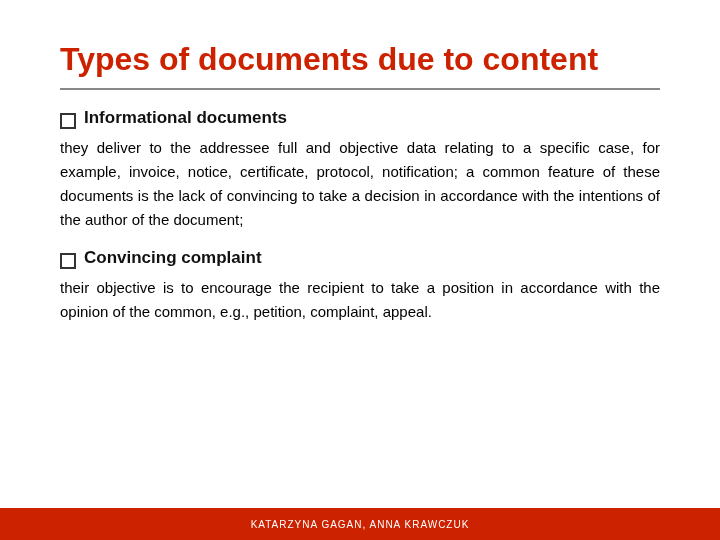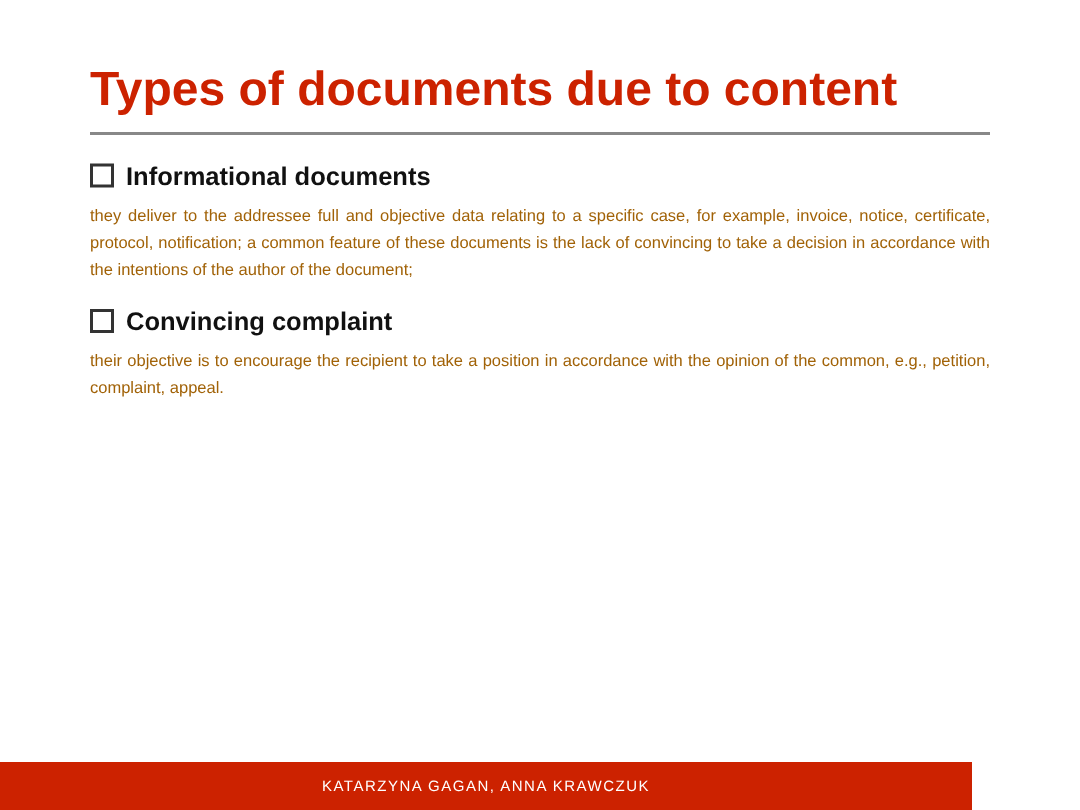--- a/index.html
+++ b/index.html
@@ -40,21 +40,21 @@
       background: #888888;
       margin-bottom: 18px;
     }
 
     .section {
       margin-bottom: 16px;
     }
 
     .section-header {
       display: flex;
-      align-items: flex-start;
+      align-items: flex-end;
       gap: 8px;
       margin-bottom: 8px;
     }
 
     .checkbox-icon {
       width: 16px;
       height: 16px;
       border: 2px solid #333;
       display: inline-block;
       flex-shrink: 0;
@@ -62,31 +62,31 @@
       top: 1px;
     }
 
     .section-title {
       font-size: 17px;
       font-weight: bold;
       color: #111111;
     }
 
     .section-body {
-      font-size: 11px;
-      color: #a16207;
+      font-size: 15px;
+      color: #000000;
       line-height: 1.6;
       text-align: justify;
     }
 
     .footer {
       position: absolute;
       bottom: 0;
       left: 0;
-      width: 648px;
+      width: 720px;
       height: 32px;
       background: #cc2200;
       display: flex;
       align-items: center;
       justify-content: center;
     }
 
     .footer-text {
       color: #ffffff;
       font-size: 10px;

